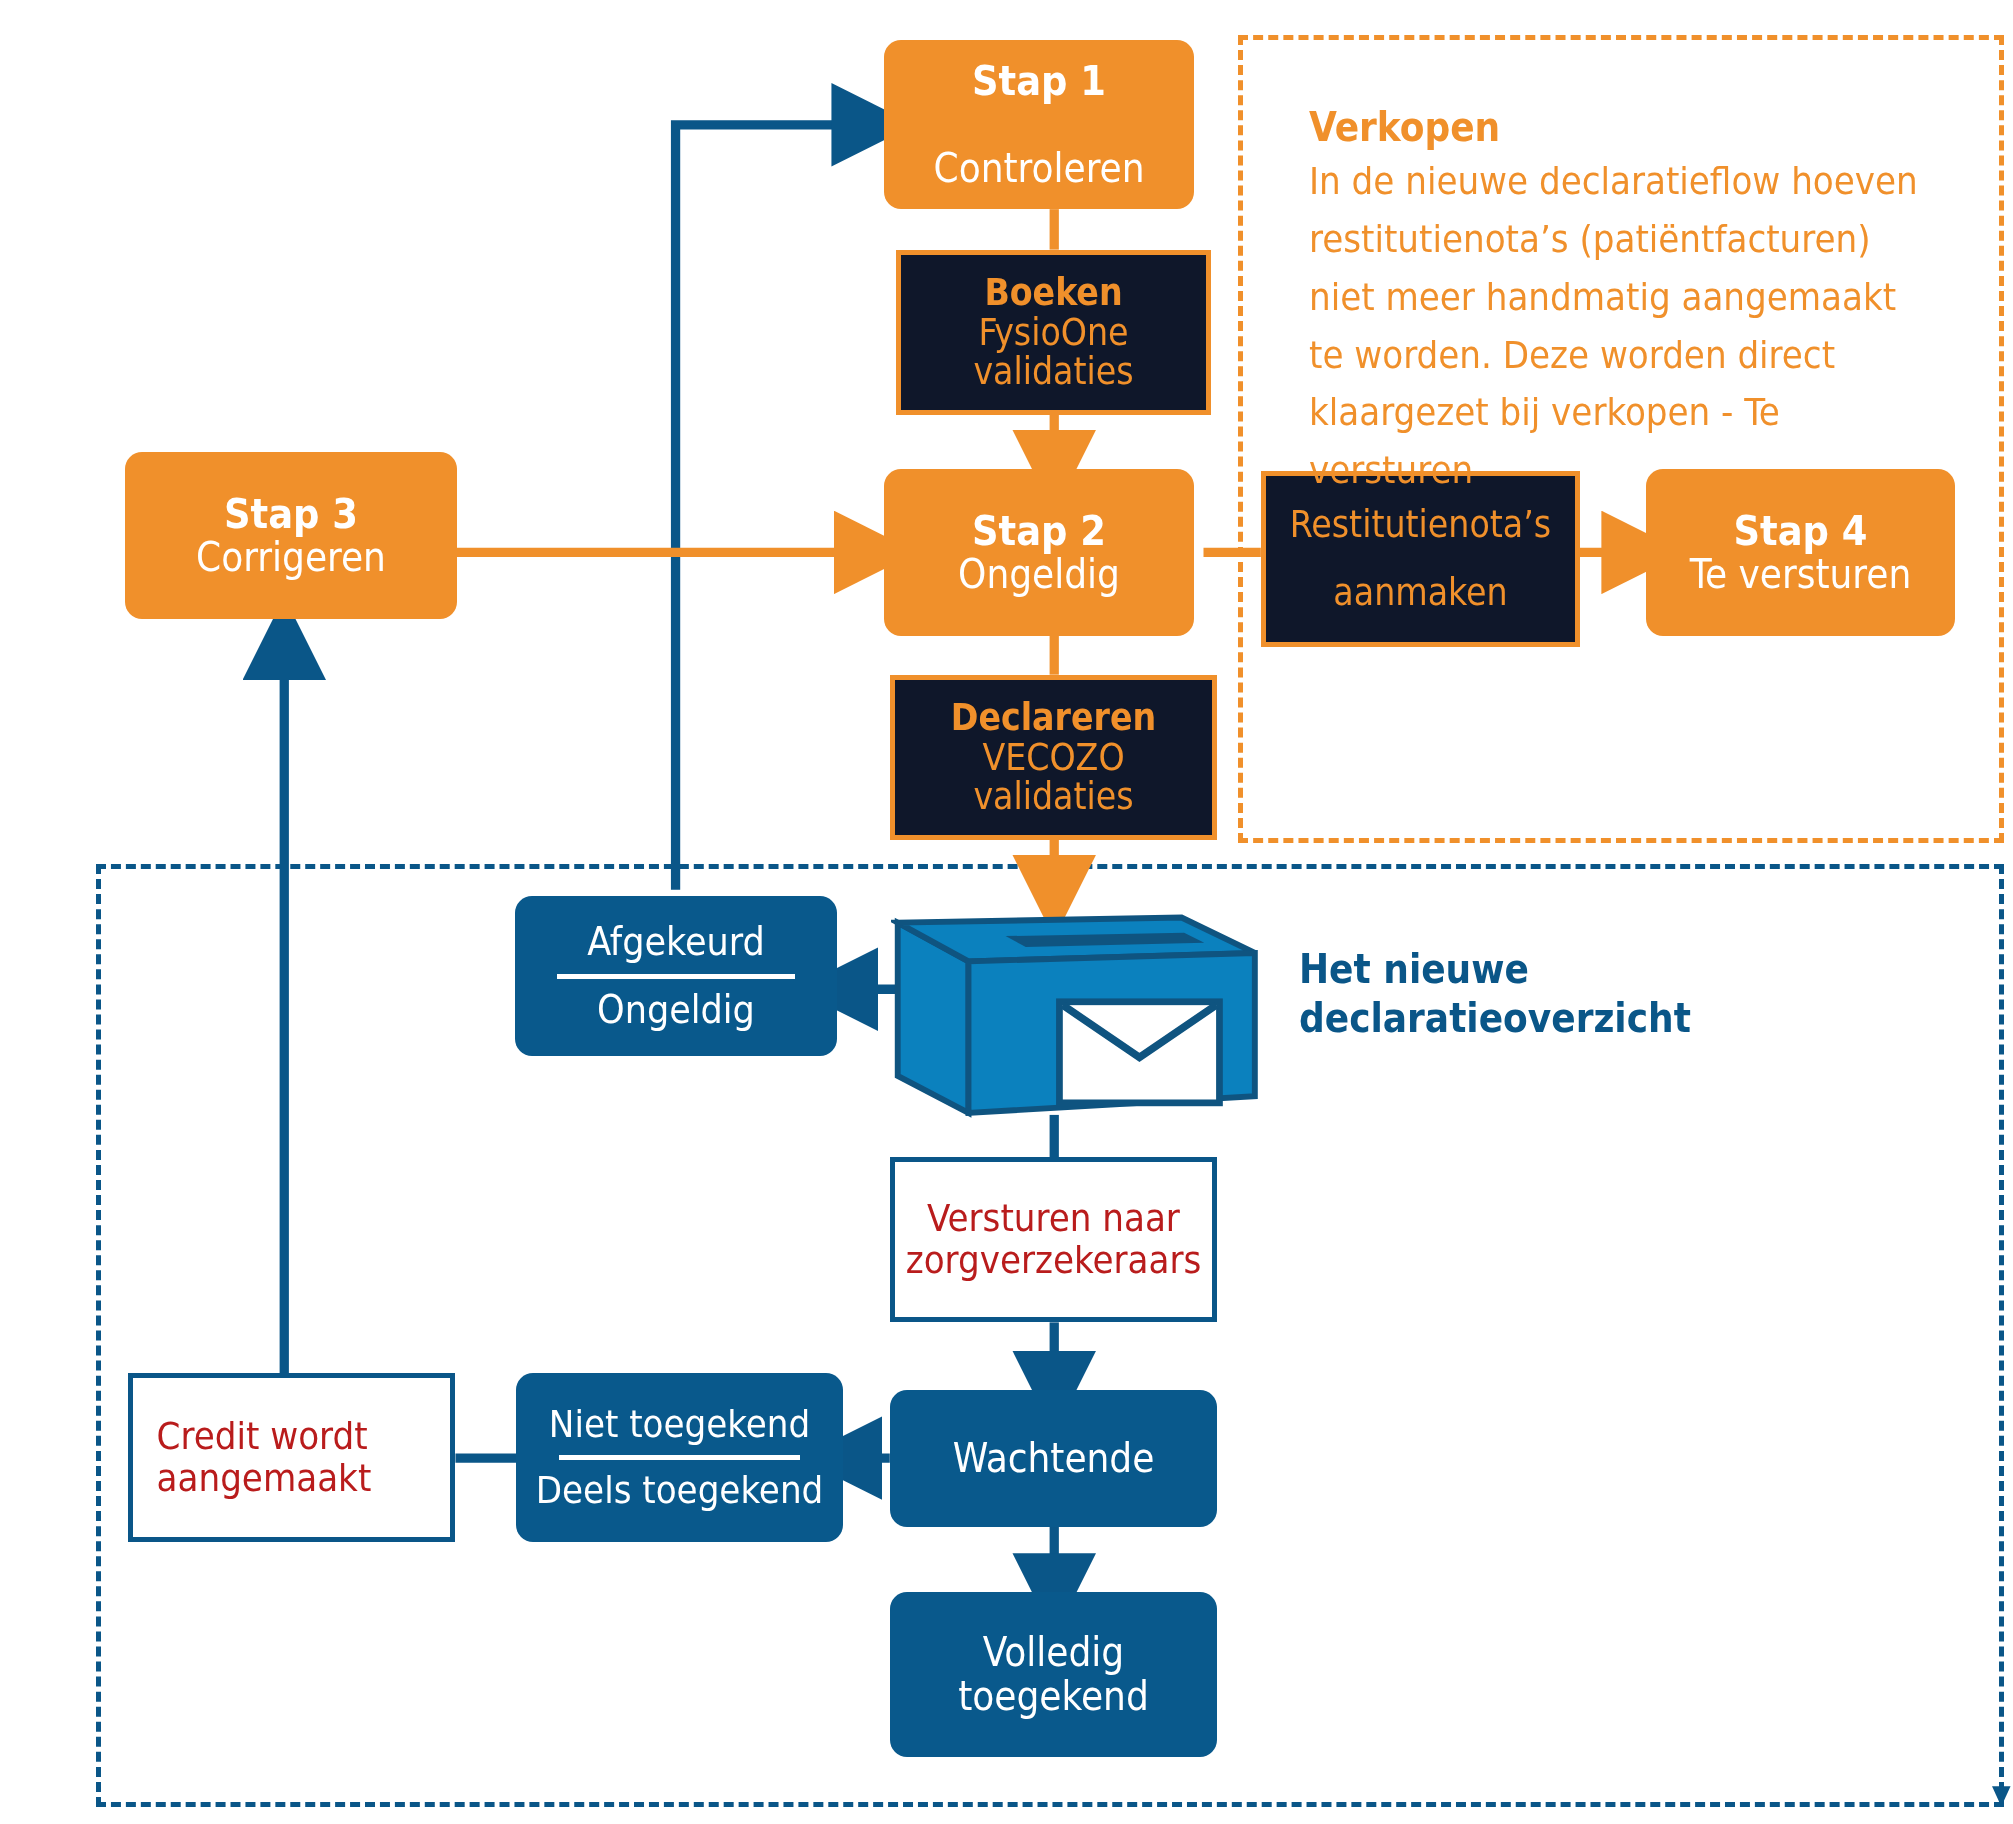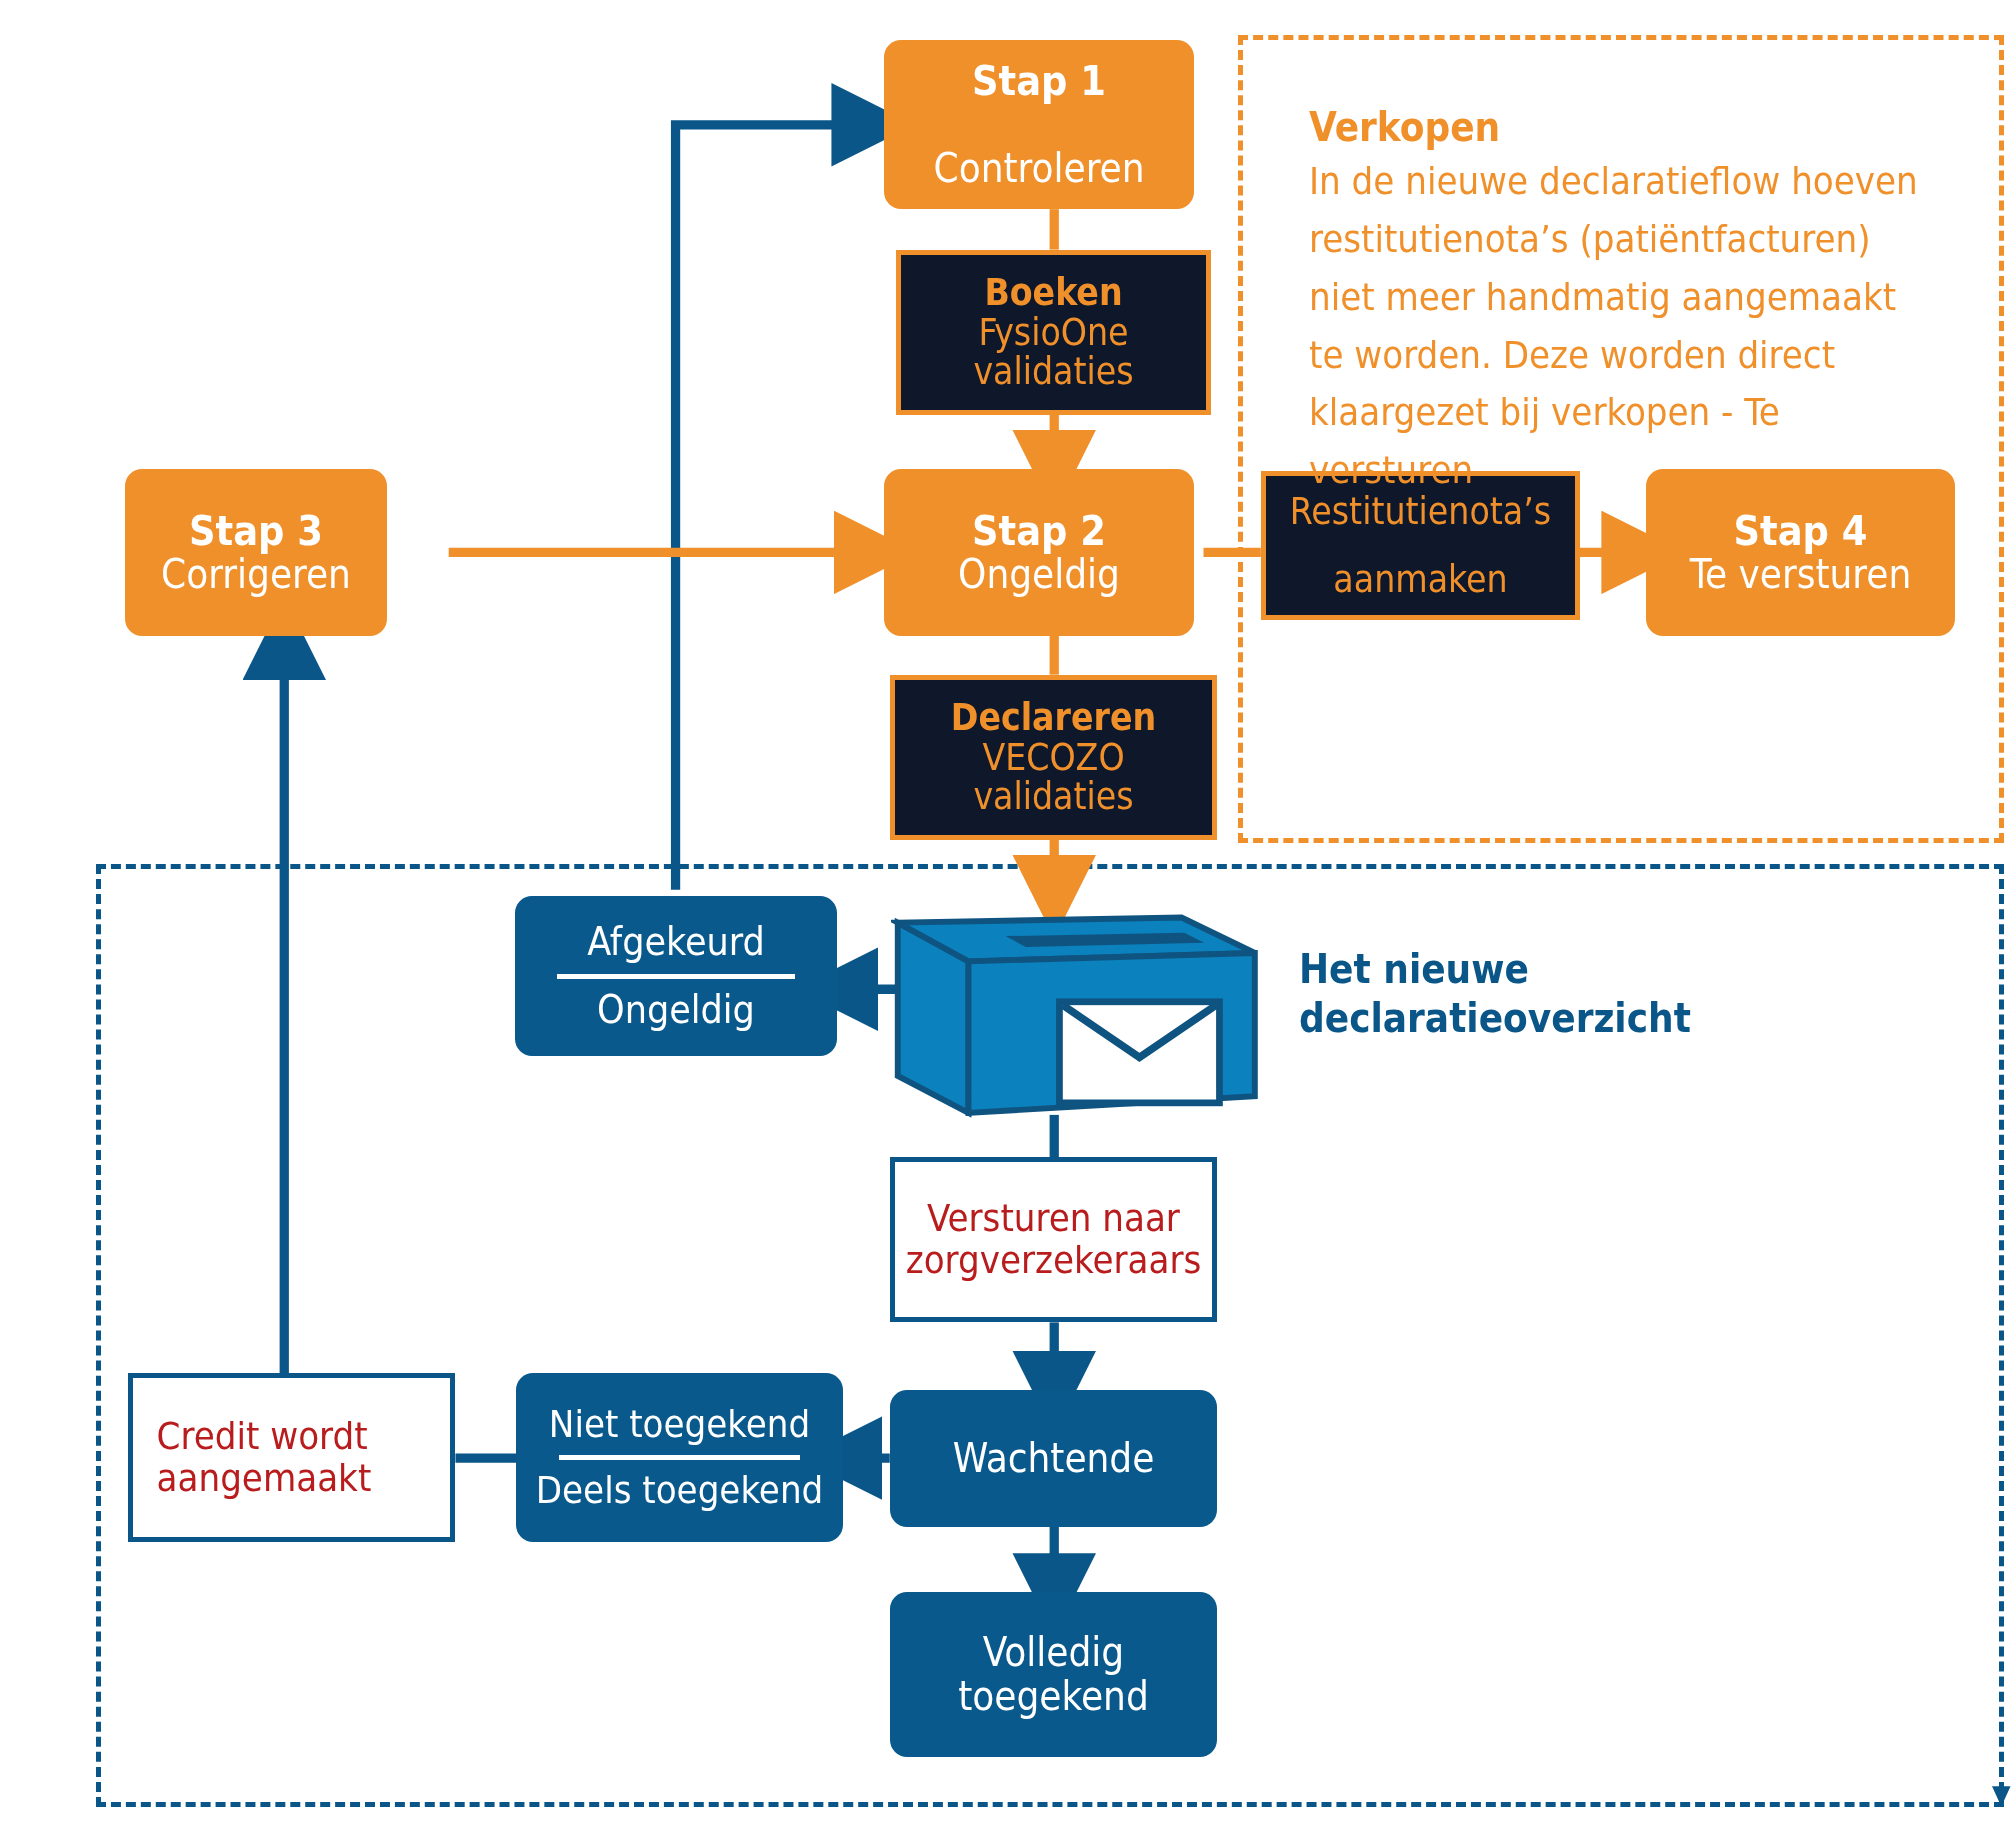--- a/index.html
+++ b/index.html
@@ -130,31 +130,31 @@
     <span class="ttl" style="font-size:37px;">Boeken</span>
     <span class="sub" style="font-size:37px;">FysioOne</span>
     <span class="sub" style="font-size:37px;">validaties</span>
   </div>
 
   <div class="box box-orange" style="left:884px;top:469px;width:310px;height:167px;">
     <span class="ttl" style="font-size:41px;">Stap 2</span>
     <span class="sub" style="font-size:40px;">Ongeldig</span>
   </div>
 
-  <div class="box box-outline-orange" style="left:1261px;top:471px;width:319px;height:149px;gap:28px;">
+  <div class="box box-outline-orange" style="left:1261px;top:471px;width:319px;height:176px;gap:28px;">
     <span class="sub" style="font-size:37px;">Restitutienota’s</span>
     <span class="sub" style="font-size:37px;">aanmaken</span>
   </div>
 
   <div class="box box-orange" style="left:1646px;top:469px;width:309px;height:167px;">
     <span class="ttl" style="font-size:41px;">Stap 4</span>
     <span class="sub" style="font-size:40px;">Te versturen</span>
   </div>
 
-  <div class="box box-orange" style="left:125px;top:469px;width:262px;height:167px;">
+  <div class="box box-orange" style="left:125px;top:452px;width:332px;height:167px;">
     <span class="ttl" style="font-size:41px;">Stap 3</span>
     <span class="sub" style="font-size:40px;">Corrigeren</span>
   </div>
 
   <div class="box box-outline-orange" style="left:890px;top:675px;width:327px;height:165px;">
     <span class="ttl" style="font-size:37px;">Declareren</span>
     <span class="sub" style="font-size:37px;">VECOZO</span>
     <span class="sub" style="font-size:37px;">validaties</span>
   </div>
 

